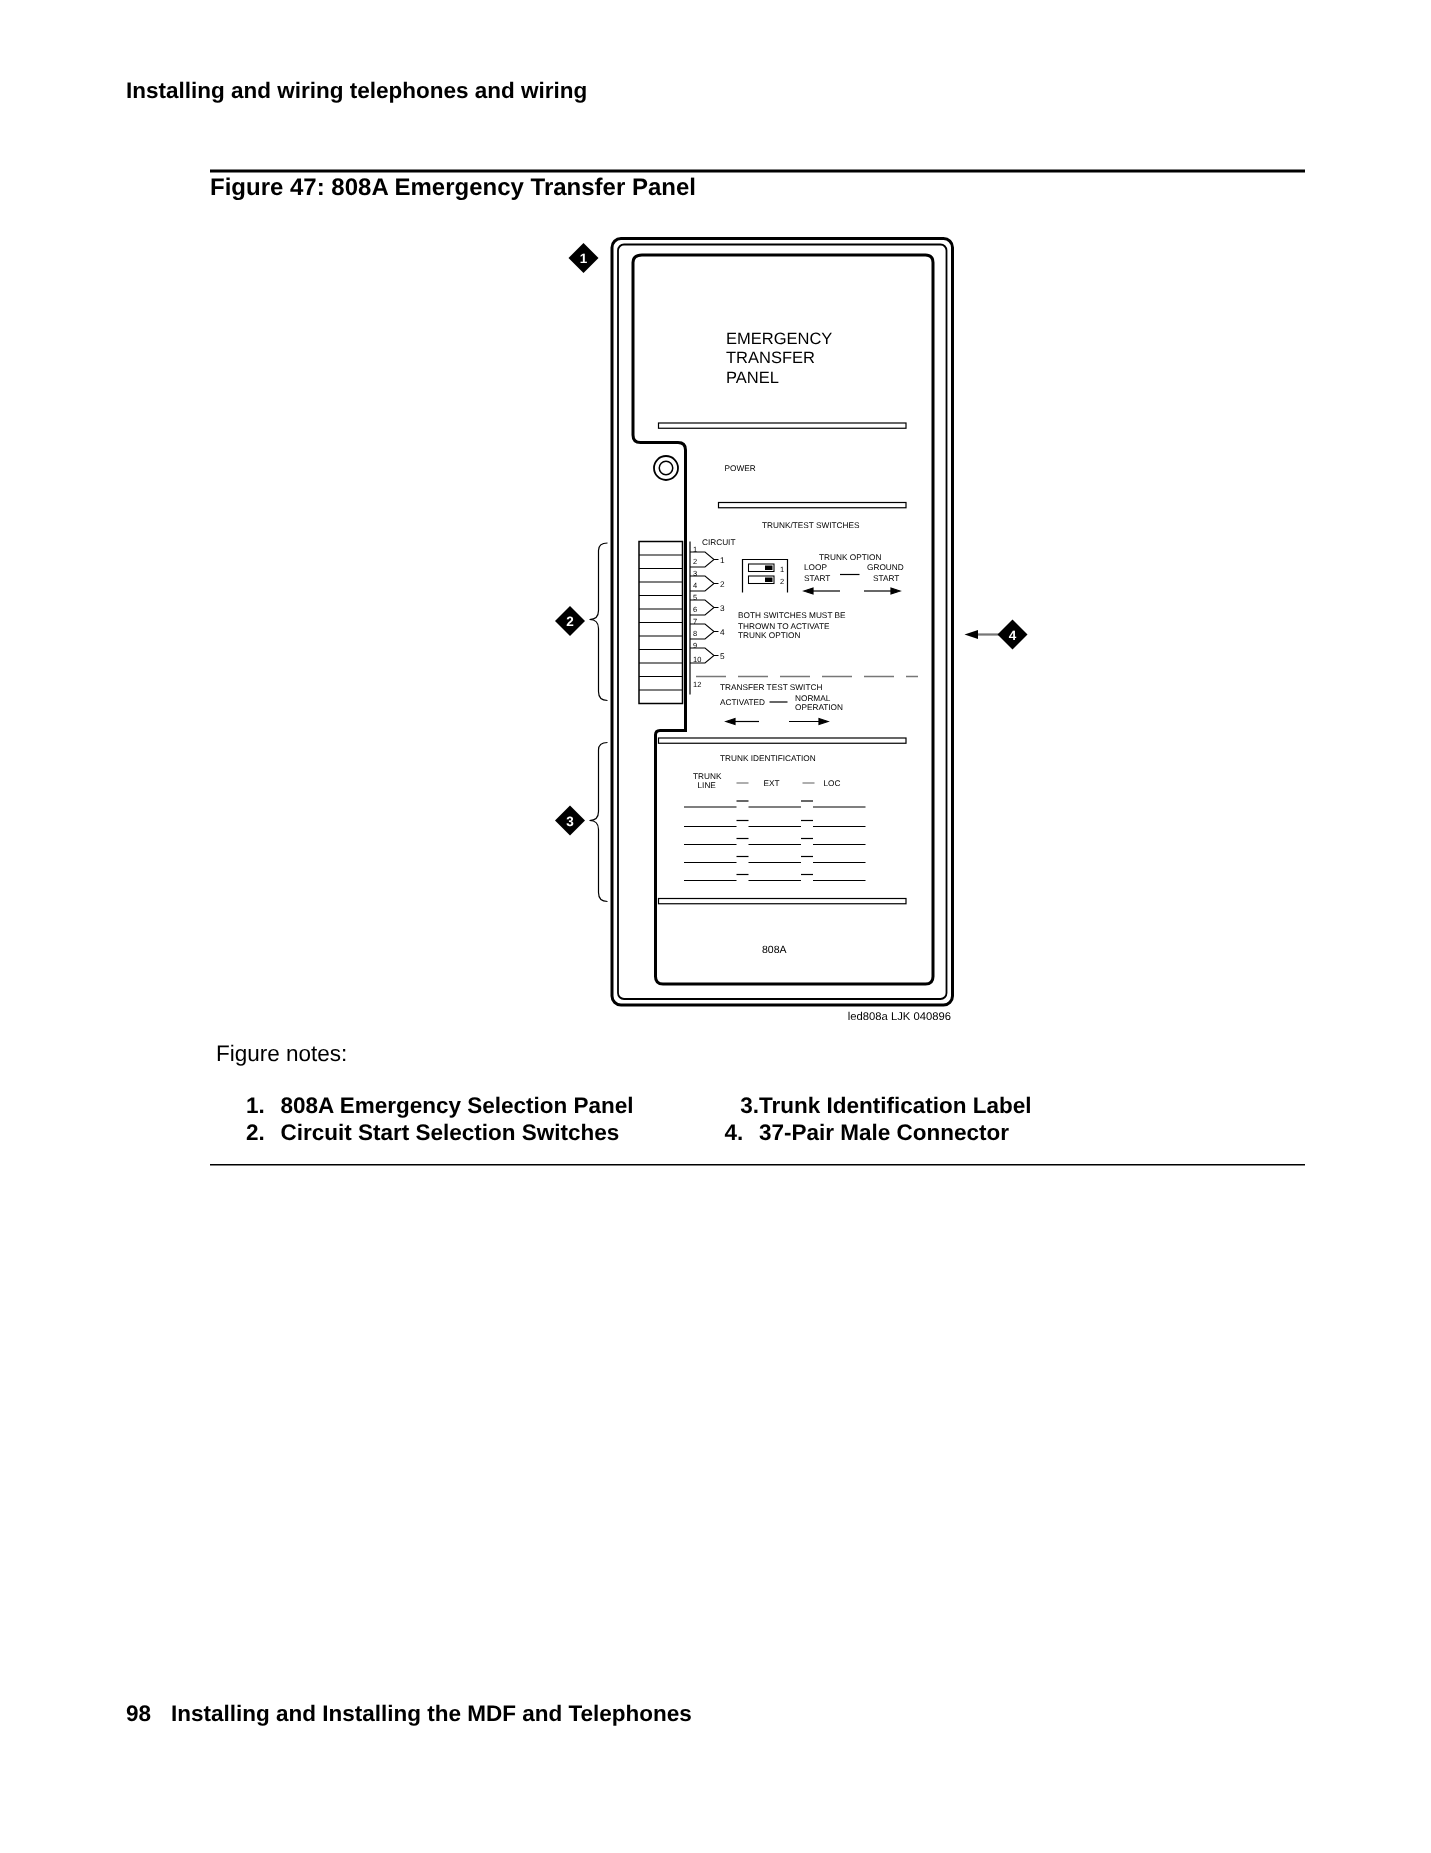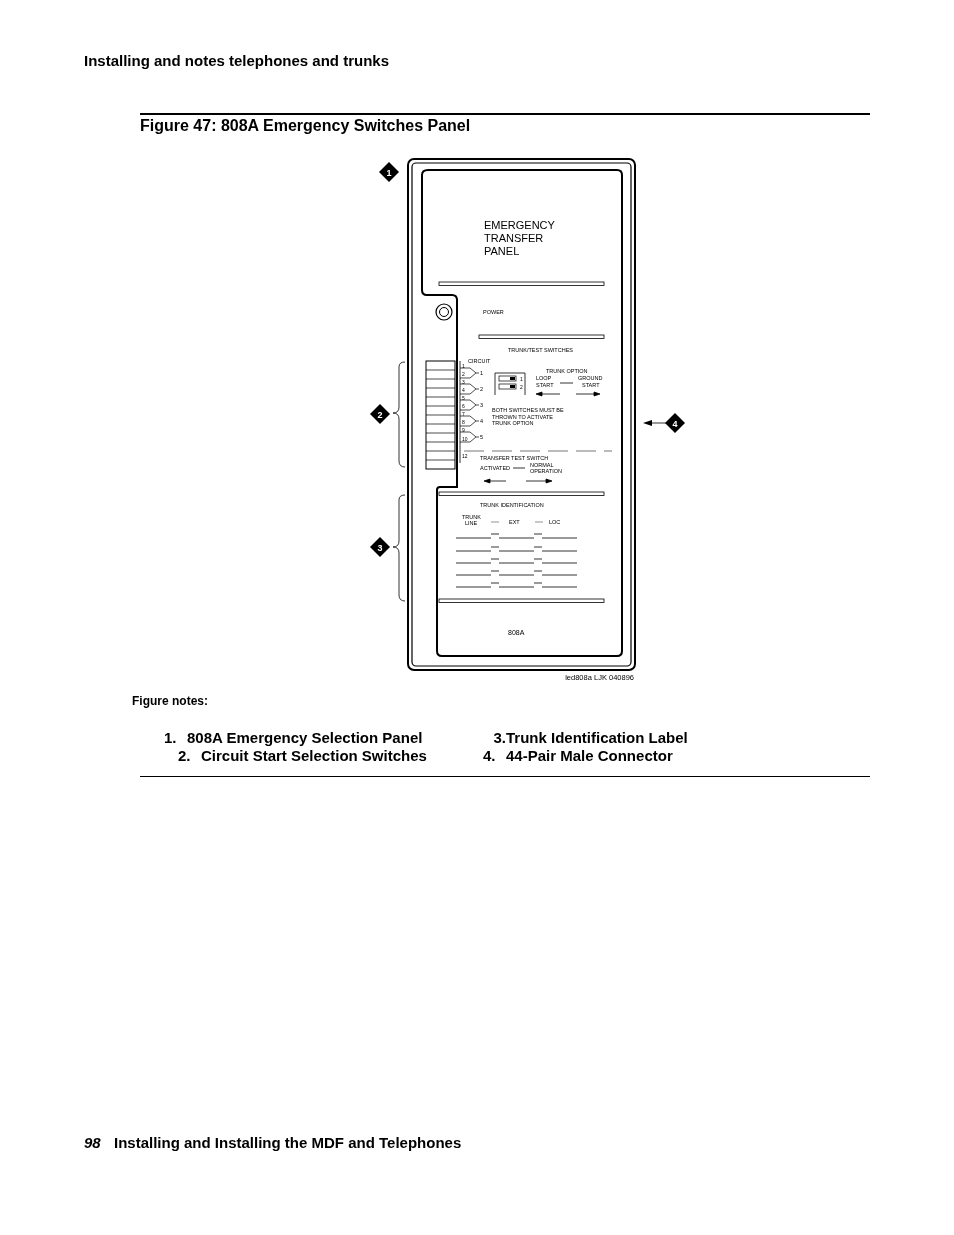--- a/index.html
+++ b/index.html
@@ -3,34 +3,34 @@
 <meta charset="utf-8">
 <style>
   html, body { margin: 0; padding: 0; background: #ffffff; }
   body { width: 954px; height: 1235px; position: relative; font-family: "Liberation Sans", sans-serif; color: #000; overflow: hidden; }
   .running-head { position: absolute; left: 84px; top: 52px; font-size: 15px; font-weight: bold; }
   .rule-top { position: absolute; left: 140px; top: 113px; width: 730px; height: 2px; background: #000; }
   .fig-title { position: absolute; left: 140px; top: 117px; font-size: 16px; font-weight: bold; }
   .figure { position: absolute; left: 360px; top: 155px; width: 340px; height: 535px; }
   .figure svg { width: 340px; height: 535px; display: block; }
   .svg-text { font-family: "Liberation Sans", sans-serif; fill: #000; }
-  .notes-title { position: absolute; left: 132px; top: 694px; font-size: 12px; font-weight: bold; }
+  .notes-title { position: absolute; left: 144px; top: 694px; font-size: 15px; font-weight: normal; }
   .notes { position: absolute; left: 164px; top: 729px; width: 600px; font-size: 15px; font-weight: bold; }
   .note { position: absolute; white-space: nowrap; }
   .note .num { display: inline-block; width: 23px; }
   .rule-bottom { position: absolute; left: 140px; top: 776px; width: 730px; height: 1px; background: #000; }
   .footer { position: absolute; left: 84px; top: 1134px; font-size: 15px; font-weight: bold; white-space: nowrap; }
-  .footer .pg { display: inline-block; width: 30px; font-style: italic; }
+  .footer .pg { display: inline-block; width: 30px; }
 </style>
 </head>
 <body>
 
-<div class="running-head">Installing and notes telephones and trunks</div>
+<div class="running-head">Installing and wiring telephones and wiring</div>
 <div class="rule-top"></div>
-<div class="fig-title">Figure 47: 808A Emergency Switches Panel</div>
+<div class="fig-title">Figure 47: 808A Emergency Transfer Panel</div>
 
 <div class="figure">
 
   <svg viewBox="0 0 340 535" xmlns="http://www.w3.org/2000/svg">
 
     <rect x="48" y="4" width="227" height="511" rx="6" fill="none" stroke="#000" stroke-width="2"></rect>
     <rect x="52" y="8" width="219" height="503" rx="4" fill="none" stroke="#000" stroke-width="1.2"></rect>
 
     <path d="M68,15 L257,15 Q262,15 262,20 L262,496 Q262,501 257,501 L82,501 Q77,501 77,496 L77,335 Q77,332 80,332 L97,332 L97,145 Q97,140 92,140 L67,140 Q62,140 62,135 L62,20 Q62,15 68,15 Z" fill="none" stroke="#000" stroke-width="2"></path>
 
@@ -203,27 +203,27 @@
 
     <text class="svg-text" x="274" y="525" font-size="7.5" text-anchor="end">led808a LJK 040896</text>
   </svg>
 </div>
 
 <div class="notes-title">Figure notes:</div>
 <div class="notes">
   <div class="note" style="left:0; top:0;">
     <span class="num">1.</span><span>808A Emergency Selection Panel</span>
   </div>
-  <div class="note" style="left:0; top:18px;margin-left:14px;">
+  <div class="note" style="left:0; top:18px;">
     <span class="num">2.</span><span>Circuit Start Selection Switches</span>
   </div>
   <div class="note" style="left:319px; top:0;text-align:right;">
     <span class="num">3.</span><span>Trunk Identification Label</span>
   </div>
   <div class="note" style="left:319px; top:18px;">
-    <span class="num">4.</span><span>44-Pair Male Connector</span>
+    <span class="num">4.</span><span>37-Pair Male Connector</span>
   </div>
 </div>
 <div class="rule-bottom"></div>
 
 <div class="footer">
   <span class="pg">98</span><span>Installing and Installing the MDF and Telephones</span>
 </div>
 
 </body></html>

